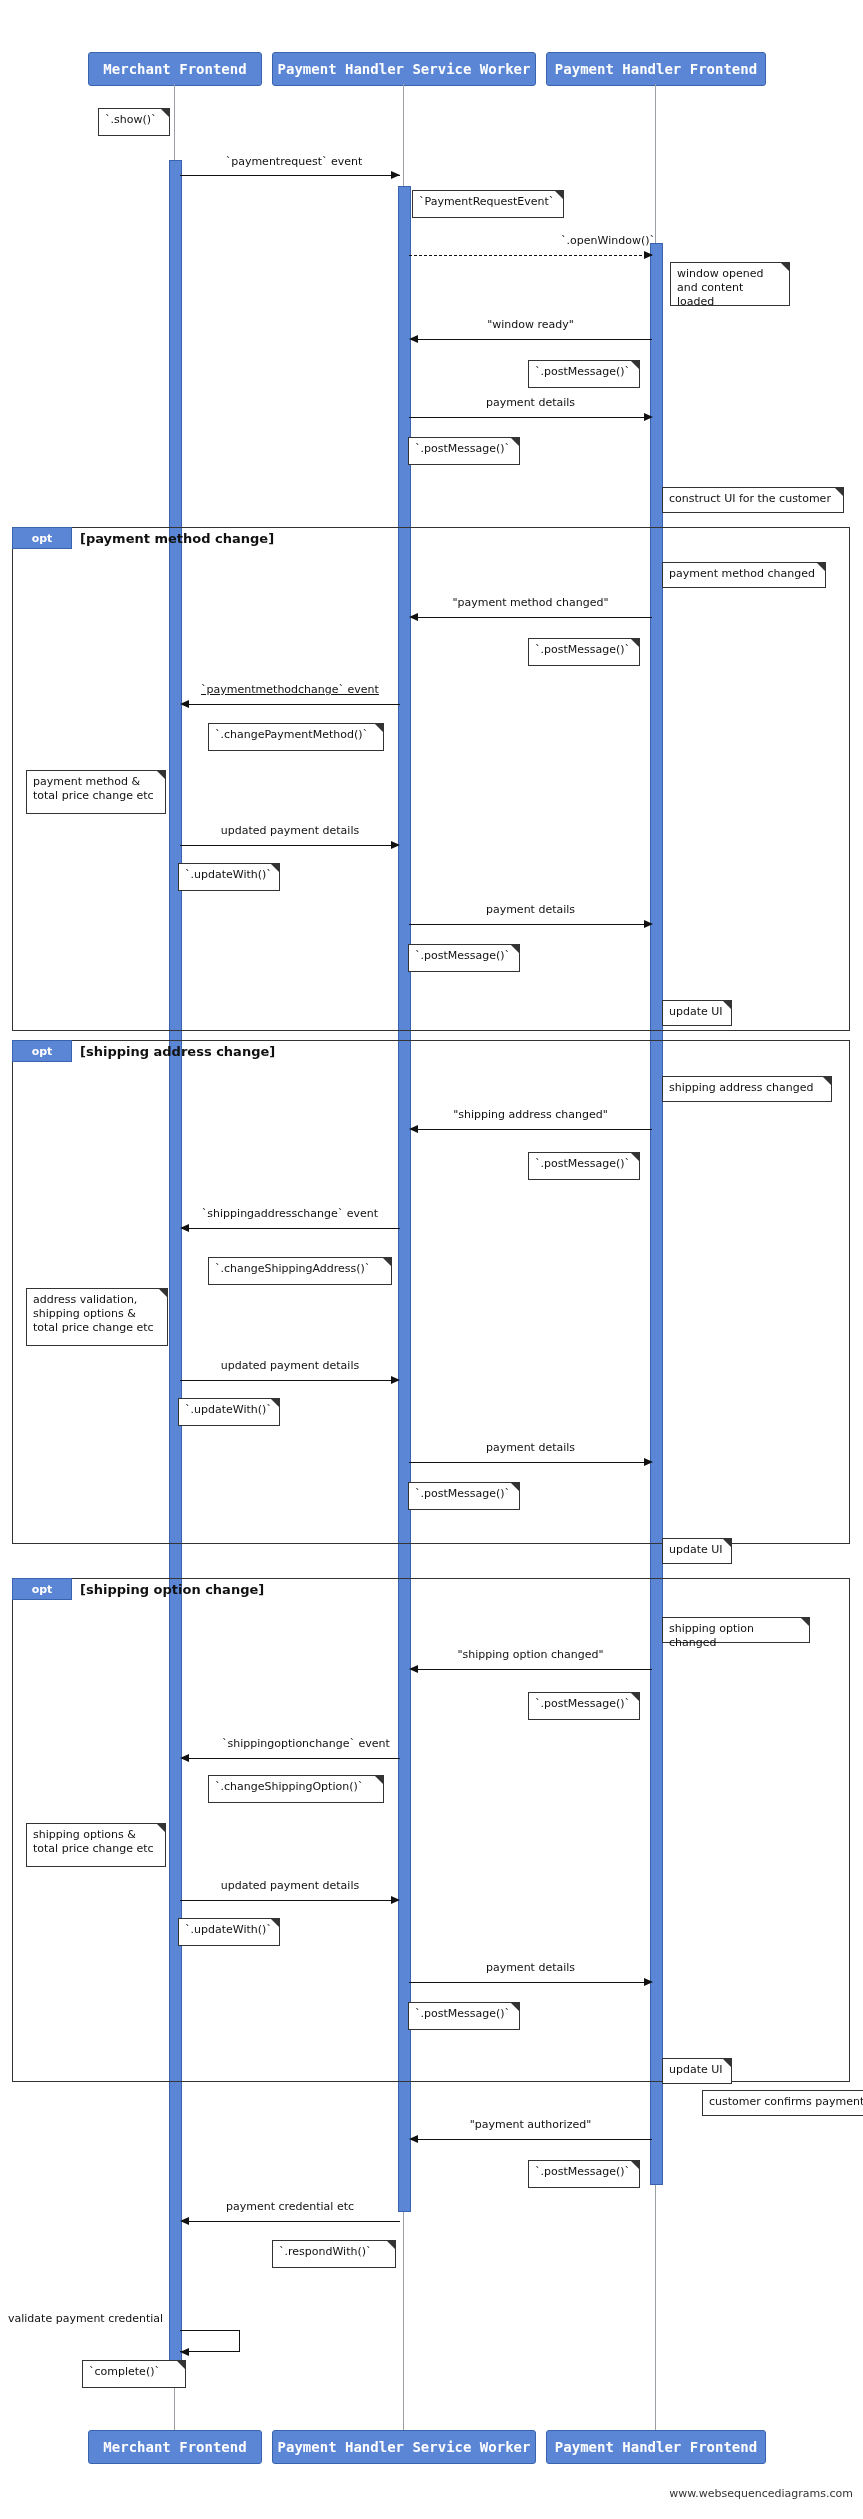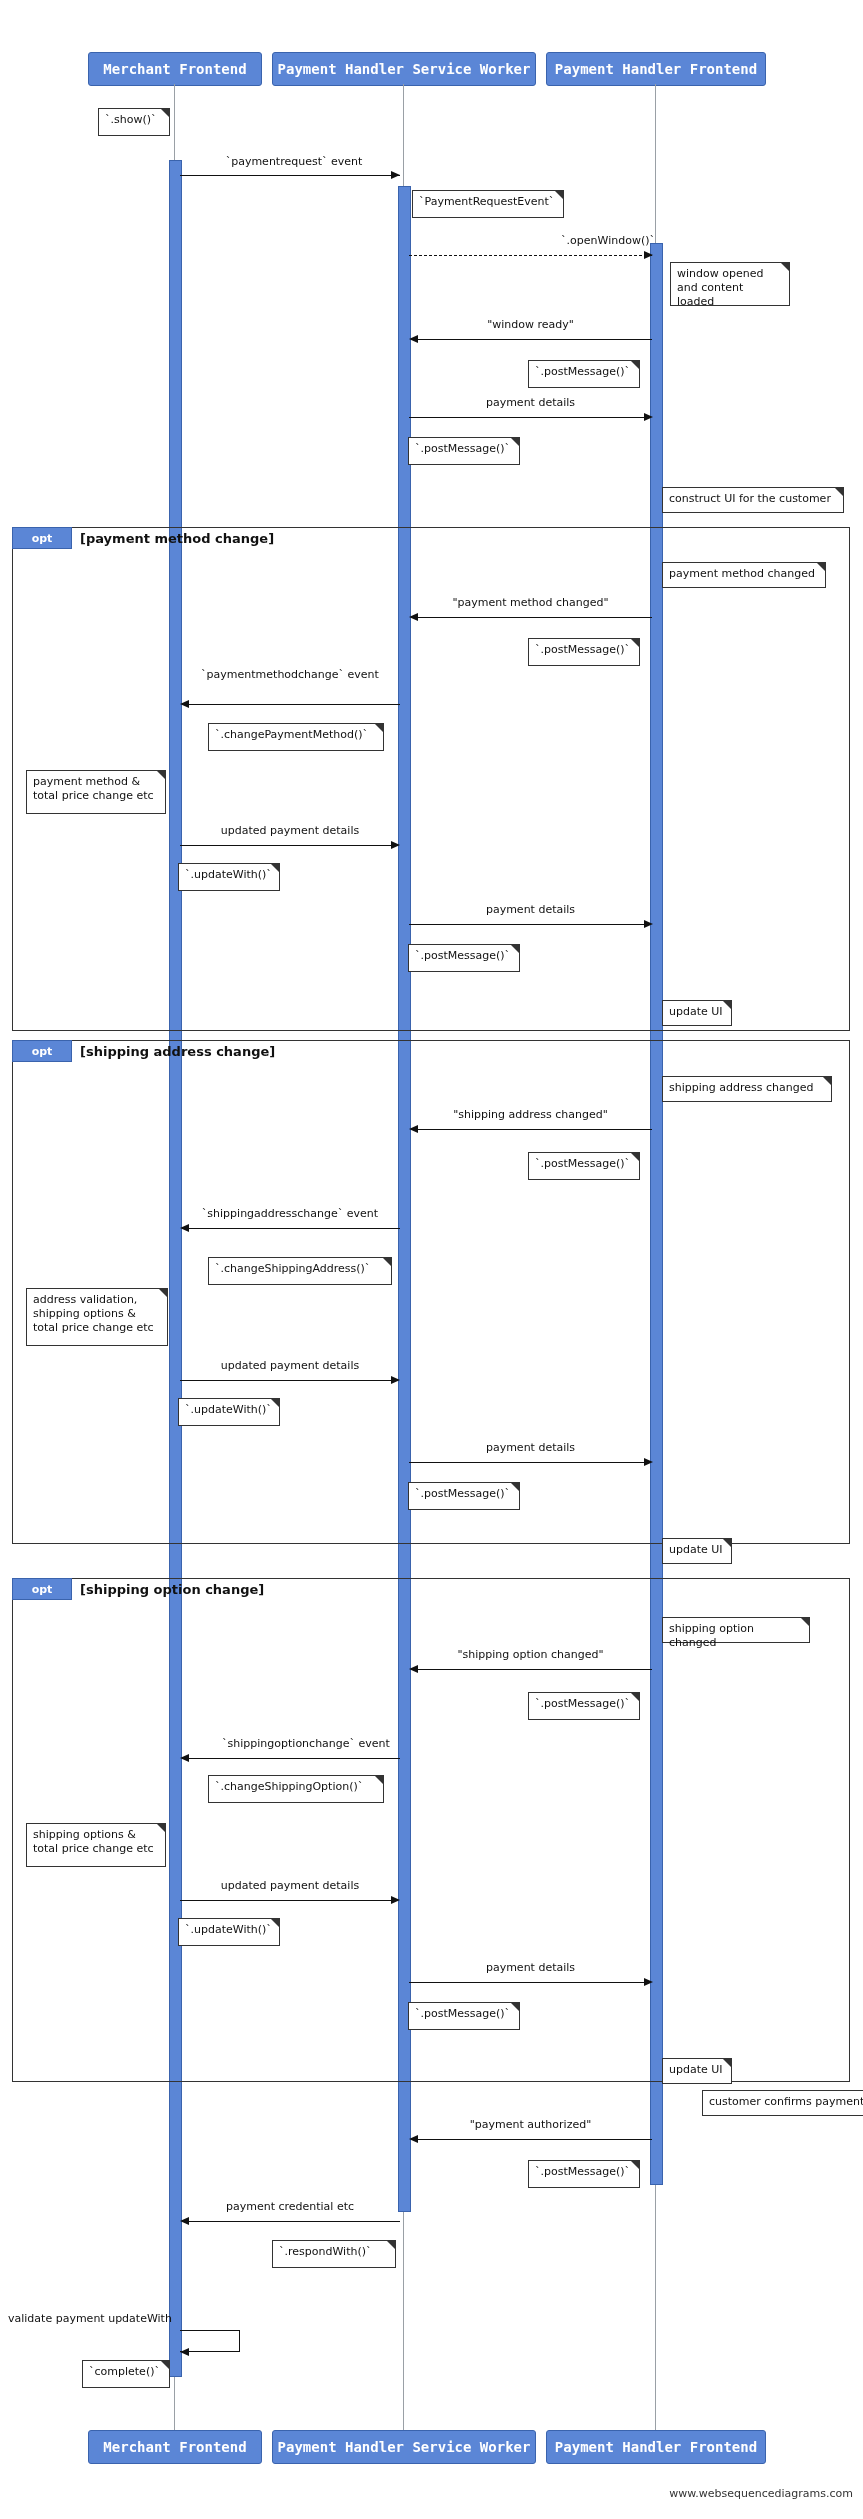--- a/index.html
+++ b/index.html
@@ -100,21 +100,21 @@
   <div class="arrowhead left" style="left:409px;top:335px;"></div>
 
   <div class="msglabel" style="left:409px;top:396px;width:243px;">payment details</div>
   <div class="msg" style="left:409px;top:417px;width:236px;"></div>
   <div class="arrowhead right" style="left:644px;top:413px;"></div>
 
   <div class="msglabel" style="left:409px;top:596px;width:243px;">"payment method changed"</div>
   <div class="msg" style="left:412px;top:617px;width:240px;"></div>
   <div class="arrowhead left" style="left:409px;top:613px;"></div>
 
-  <div class="msglabel" style="left:180px;top:668px;width:220px;">`paymentmethodchange` event</div>
+  <div class="msglabel" style="left:180px;top:683px;width:220px;text-decoration:underline;">`paymentmethodchange` event</div>
   <div class="msg" style="left:183px;top:704px;width:217px;"></div>
   <div class="arrowhead left" style="left:180px;top:700px;"></div>
 
   <div class="msglabel" style="left:180px;top:824px;width:220px;">updated payment details</div>
   <div class="msg" style="left:180px;top:845px;width:213px;"></div>
   <div class="arrowhead right" style="left:391px;top:841px;"></div>
 
   <div class="msglabel" style="left:409px;top:903px;width:243px;">payment details</div>
   <div class="msg" style="left:409px;top:924px;width:236px;"></div>
   <div class="arrowhead right" style="left:644px;top:920px;"></div>
@@ -152,21 +152,21 @@
   <div class="arrowhead right" style="left:644px;top:1978px;"></div>
 
   <div class="msglabel" style="left:409px;top:2118px;width:243px;">"payment authorized"</div>
   <div class="msg" style="left:412px;top:2139px;width:240px;"></div>
   <div class="arrowhead left" style="left:409px;top:2135px;"></div>
 
   <div class="msglabel" style="left:180px;top:2200px;width:220px;">payment credential etc</div>
   <div class="msg" style="left:183px;top:2221px;width:217px;"></div>
   <div class="arrowhead left" style="left:180px;top:2217px;"></div>
 
-  <div class="msglabel" style="left:8px;top:2312px;width:168px;text-align:left;">validate payment updateWith</div>
+  <div class="msglabel" style="left:8px;top:2312px;width:168px;text-align:left;">validate payment credential</div>
   <div class="selfmsg" style="left:180px;top:2330px;width:60px;height:22px;"></div>
   <div class="arrowhead left" style="left:180px;top:2348px;"></div>
 
   <div class="note" style="left:98px;top:108px;width:72px;height:28px;"><span class="fold"></span><span>`.show()`</span></div>
 
   <div class="note" style="left:412px;top:190px;width:152px;height:28px;"><span class="fold"></span><span>`PaymentRequestEvent`</span></div>
 
   <div class="note" style="left:670px;top:262px;width:120px;height:44px;white-space:pre-line;"><span class="fold"></span><span>window opened
 and content loaded</span></div>
 
@@ -221,17 +221,17 @@
   <div class="note" style="left:408px;top:2002px;width:112px;height:28px;"><span class="fold"></span><span>`.postMessage()`</span></div>
 
   <div class="note" style="left:662px;top:2058px;width:70px;height:26px;"><span class="fold"></span><span>update UI</span></div>
 
   <div class="note" style="left:662px;top:2090px;width:176px;height:26px;margin-left:40px;"><span class="fold"></span><span>customer confirms payment</span></div>
 
   <div class="note" style="left:528px;top:2160px;width:112px;height:28px;"><span class="fold"></span><span>`.postMessage()`</span></div>
 
   <div class="note" style="left:272px;top:2240px;width:124px;height:28px;"><span class="fold"></span><span>`.respondWith()`</span></div>
 
-  <div class="note" style="left:82px;top:2360px;width:88px;height:28px;"><span class="fold"></span><span>`complete()`</span></div>
+  <div class="note" style="left:82px;top:2360px;width:104px;height:28px;"><span class="fold"></span><span>`complete()`</span></div>
 
   <div class="footer" style="top:2487px;">www.websequencediagrams.com</div>
 
 </div>
 
 </body></html>

